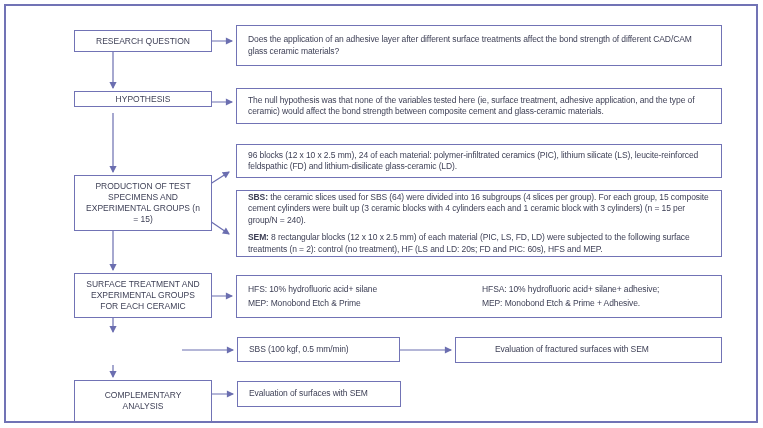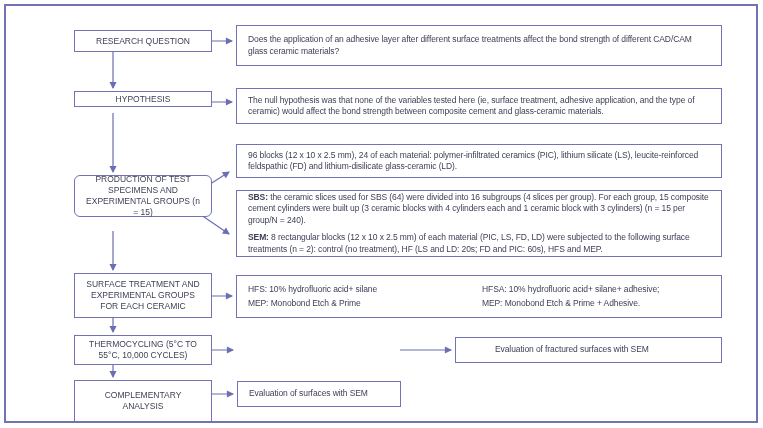--- a/index.html
+++ b/index.html
@@ -54,28 +54,25 @@
     <line class="arrow-line" x1="182" y1="202" x2="229" y2="172" marker-end="url(#ah)"></line>
     <line class="arrow-line" x1="182" y1="202" x2="229" y2="234" marker-end="url(#ah)"></line>
   </svg>
 
   <div class="box lbox" style="top:30px;height:22px;">
     <span>RESEARCH QUESTION</span>
   </div>
   <div class="box lbox" style="top:91px;height:16px;">
     <span>HYPOTHESIS</span>
   </div>
-  <div class="box lbox" style="top:175px;height:42px;border-radius:6px;">
+  <div class="box lbox" style="top:175px;height:56px;">
     <span>PRODUCTION OF TEST SPECIMENS AND EXPERIMENTAL GROUPS (n = 15)</span>
   </div>
   <div class="box lbox" style="top:273px;height:45px;">
     <span>SURFACE TREATMENT AND EXPERIMENTAL GROUPS FOR EACH CERAMIC</span>
-  </div>
-  <div class="box lbox" style="top:335px;height:30px;">
-    <span>THERMOCYCLING (5°C TO 55°C, 10,000 CYCLES)</span>
   </div>
   <div class="box lbox" style="top:380px;height:42px;">
     <span>COMPLEMENTARY ANALYSIS</span>
   </div>
 
   <div class="box rbox" style="top:25px;height:41px;">
     <p>Does the application of an adhesive layer after different surface treatments affect the bond strength of different CAD/CAM glass ceramic materials?</p>
   </div>
 
   <div class="box rbox" style="top:88px;height:36px;">
@@ -97,20 +94,23 @@
         <p>HFS: 10% hydrofluoric acid+ silane</p>
         <p>MEP: Monobond Etch &amp; Prime</p>
       </div>
       <div class="col-right">
         <p>HFSA: 10% hydrofluoric acid+ silane+ adhesive;</p>
         <p>MEP: Monobond Etch &amp; Prime + Adhesive.</p>
       </div>
     </div>
   </div>
 
+  <div class="box rbox small-box" style="top:337px;height:25px;width:163px;">
+    <p>SBS (100 kgf, 0.5 mm/min)</p>
+  </div>
 
   <div class="box rbox" style="left:455px;top:337px;height:26px;width:267px;padding-left:36px;">
     <p>Evaluation of fractured surfaces with SEM</p>
   </div>
 
   <div class="box rbox small-box" style="top:381px;height:26px;width:164px;">
     <p>Evaluation of surfaces with SEM</p>
   </div>
 </div>
 

